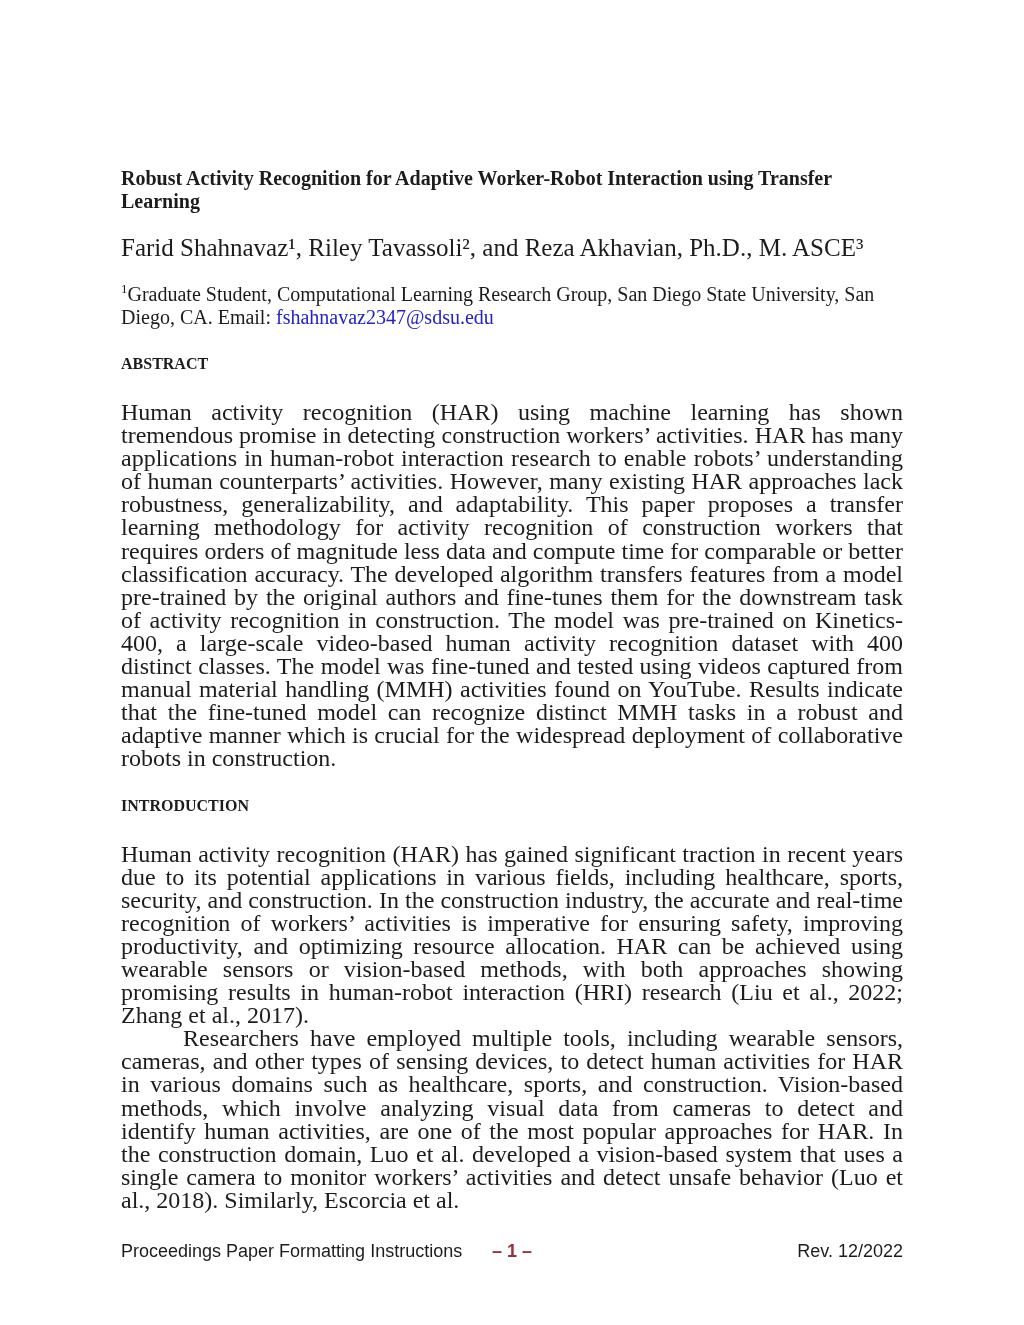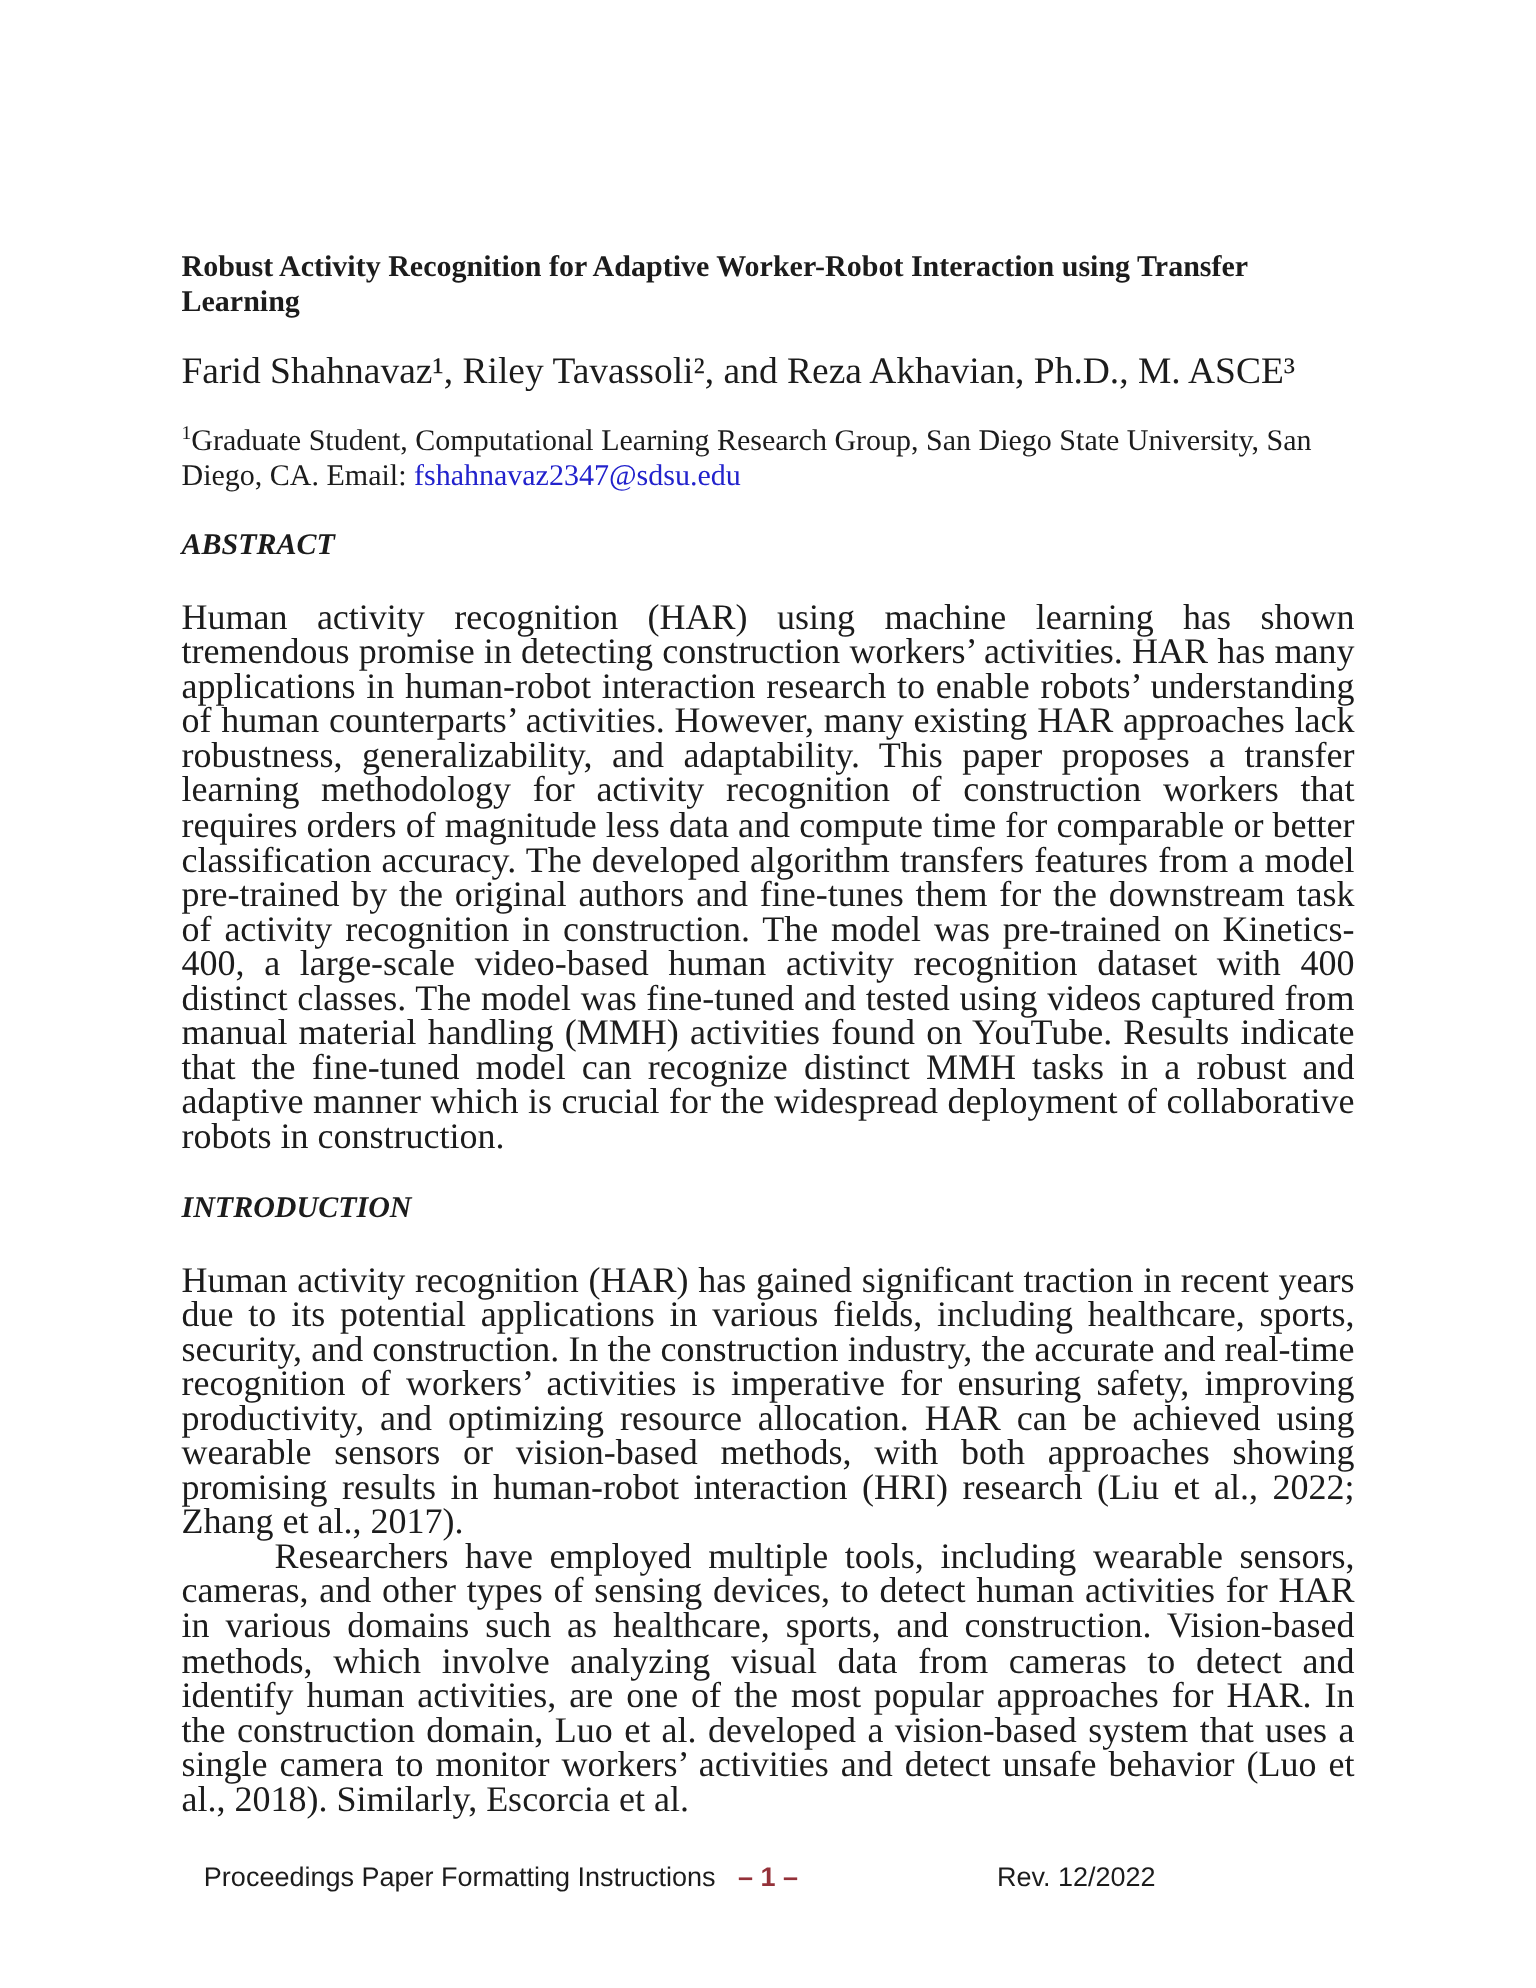--- a/index.html
+++ b/index.html
@@ -43,25 +43,24 @@
   .aff sup {
     font-size: 13px;
     line-height: 0;
   }
   .email-link {
     color: #2222CC;
     cursor: pointer;
   }
   .section-heading {
     margin: 23px 0 0 0;
-    font-size: 20px;
+    font-size: 16px;
     line-height: 23px;
     font-weight: bold;
     text-align: left;
-    font-style: italic;
   }
   .body-para {
     margin: 26px 0 0 0;
     font-size: 24px;
     line-height: 23.1px;
     text-align: justify;
   }
   .body-para.continuation {
     margin: 0;
     text-indent: 62px;
@@ -71,23 +70,23 @@
     left: 121px;
     top: 1240px;
     width: 782px;
     display: flex;
     align-items: baseline;
     font-family: "Liberation Sans", sans-serif;
     font-size: 18px;
     line-height: 22px;
     color: #1c1c1c;
   }
-  .footer-left  { flex: 1 1 0; text-align: center; }
+  .footer-left  { flex: 1 1 0; text-align: left; }
   .footer-center{ flex: 0 0 auto; font-weight: bold; color: #943139; }
-  .footer-right { flex: 1 1 0; text-align: center; }
+  .footer-right { flex: 1 1 0; text-align: right; }
 </style>
 </head>
 <body>
 
 <div class="content">
 
   <h1 class="title">Robust Activity Recognition for Adaptive Worker-Robot Interaction using Transfer Learning</h1>
 
   <p class="authors">Farid Shahnavaz¹, Riley Tavassoli², and Reza Akhavian, Ph.D., M. ASCE³</p>
 

